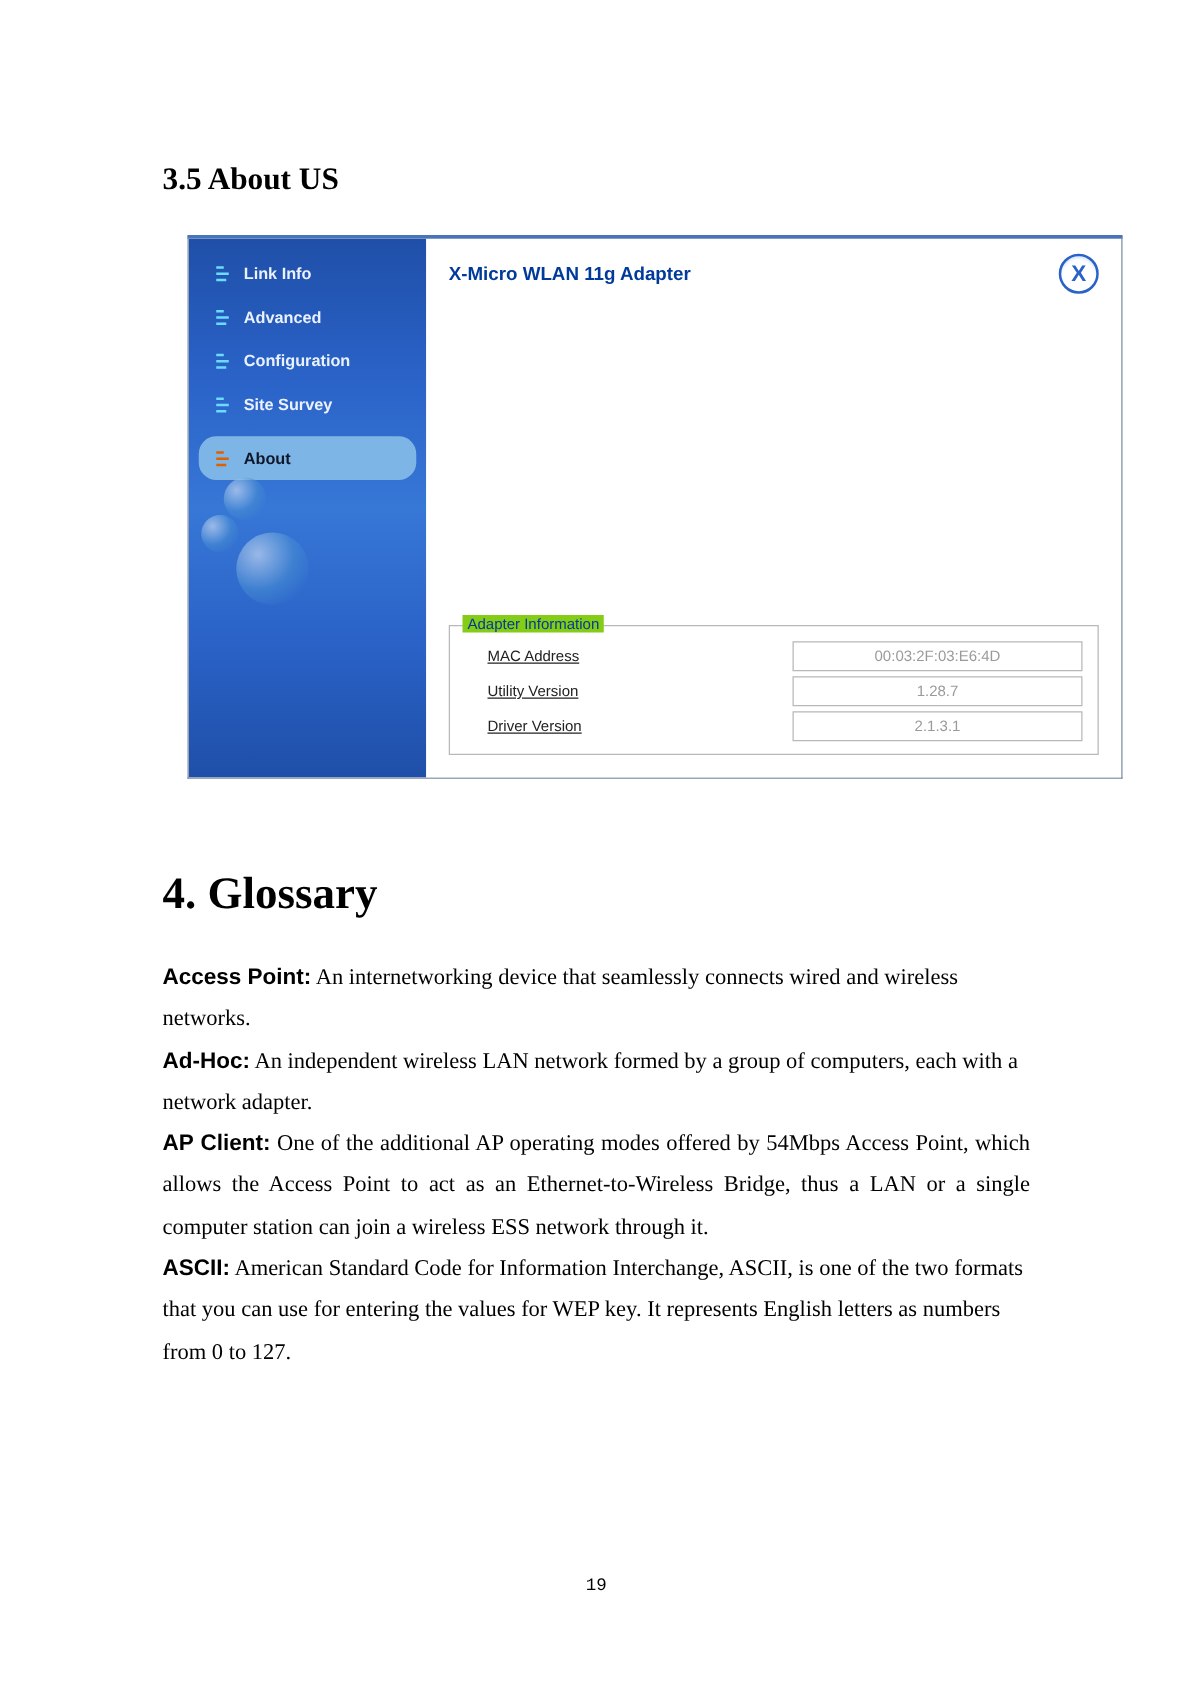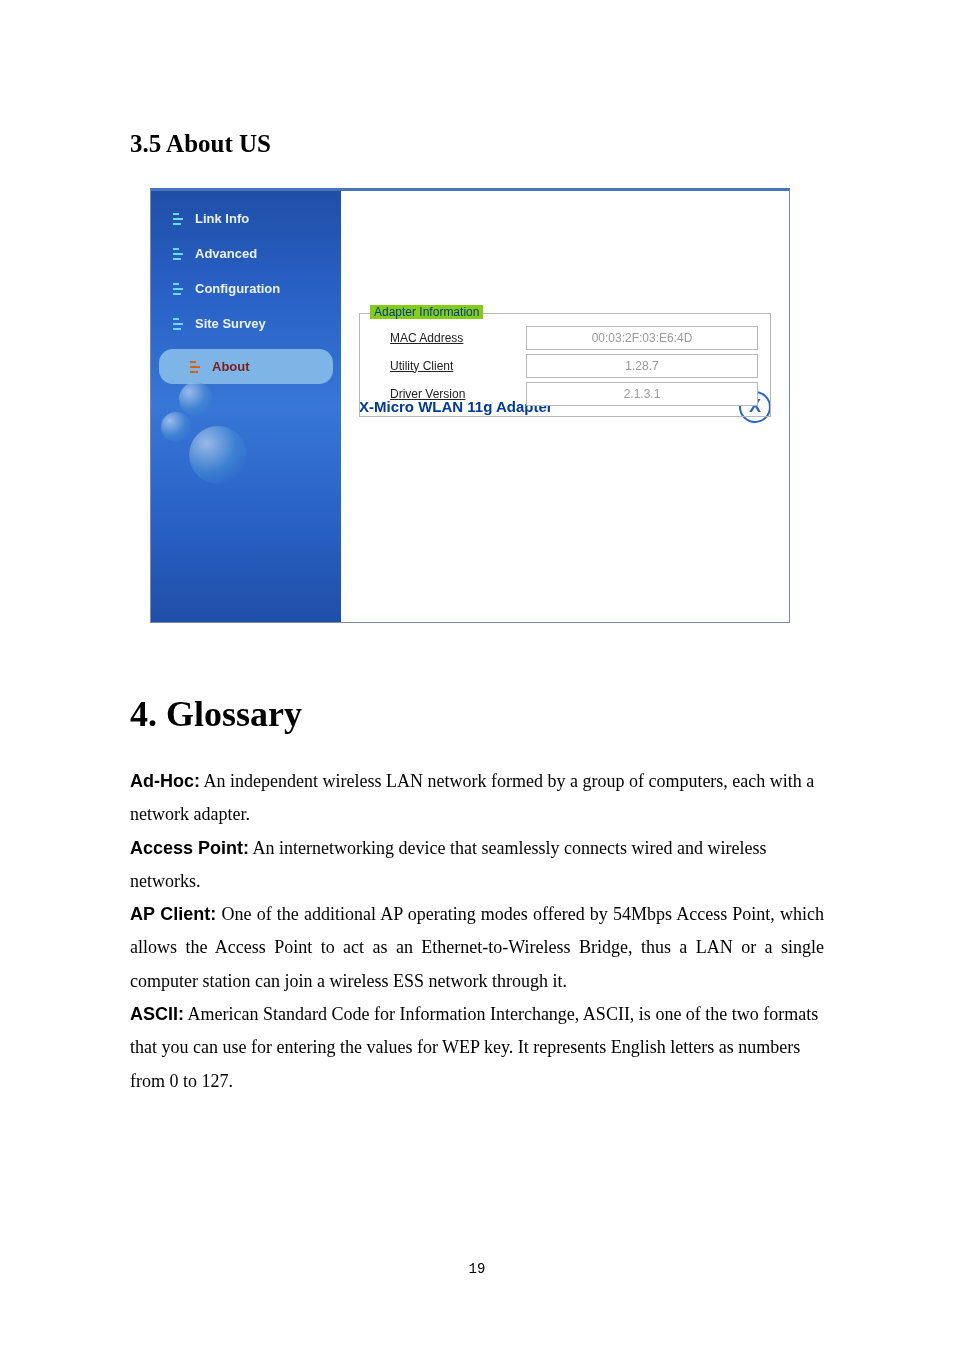--- a/index.html
+++ b/index.html
@@ -50,32 +50,31 @@
     position: absolute;
     bottom: 74px;
     left: 0;
     width: 100%;
     text-align: center;
     font-size: 14px;
     font-family: Liberation Mono, monospace;
   }
   
   .app-window {
-    width: 640px;
+    width: 748px;
     height: 435px;
     margin: 0 0 0 20px;
     box-sizing: border-box;
     border: 1px solid #7a8aa0;
     border-top-width: 3px;
     border-top-color: #4a74b8;
     display: flex;
     background: #fff;
     overflow: hidden;
     font-family: Arial, Helvetica, sans-serif;
-    align-items: center;
   }
   .sidebar {
     width: 190px;
     height: 100%;
     background: linear-gradient(180deg, #1f4fa8 0%, #2a62c7 25%, #3777d6 50%, #2a62c7 75%, #1f4fa8 100%);
     padding: 10px 0 0 0;
     box-sizing: border-box;
     position: relative;
   }
   .side-item {
@@ -83,24 +82,24 @@
     align-items: center;
     gap: 8px;
     padding: 10px 14px 10px 22px;
     color: #eaf1ff;
     font-size: 13px;
     font-weight: bold;
     cursor: pointer;
   }
   .side-item.active {
     background: #7db6e6;
-    color: #7f1d1d;
+    color: #0f172a;
     border-radius: 14px;
     margin: 8px 8px 0 8px;
-    padding-left: 31px;
+    padding-left: 14px;
   }
   .side-icon {
     width: 14px;
     height: 12px;
     display: inline-flex;
     flex-direction: column;
     justify-content: space-between;
   }
   .side-icon span {
     height: 2px;
@@ -261,34 +260,34 @@
         </div>
       </div>
 
       <div class="fieldset">
         <div class="legend">Adapter Information</div>
         <div class="info-row">
           <span class="info-label">MAC Address</span>
           <span class="info-box">00:03:2F:03:E6:4D</span>
         </div>
         <div class="info-row">
-          <span class="info-label">Utility Client</span>
+          <span class="info-label">Utility Version</span>
           <span class="info-box">1.28.7</span>
         </div>
         <div class="info-row">
           <span class="info-label">Driver Version</span>
           <span class="info-box">2.1.3.1</span>
         </div>
       </div>
     </div>
   </div>
 
   <h1 class="section-h1" style="margin-top:70px">4. Glossary</h1>
 
   <div class="glossary" id="glossary-container">
+      <p style="margin: 0px;"><span class="term">Access Point:</span><span> An internetworking device that seamlessly connects wired and wireless networks.</span></p>
       <p style="margin: 0px;"><span class="term">Ad-Hoc:</span><span> An independent wireless LAN network formed by a group of computers, each with a network adapter.</span></p>
-      <p style="margin: 0px;"><span class="term">Access Point:</span><span> An internetworking device that seamlessly connects wired and wireless networks.</span></p>
       <p class="entry-justify" style="margin: 0px;"><span class="term">AP Client:</span><span> One of the additional AP operating modes offered by 54Mbps Access Point, which allows the Access Point to act as an Ethernet-to-Wireless Bridge, thus a LAN or a single computer station can join a wireless ESS network through it.</span></p>
       <p style="margin: 0px;"><span class="term">ASCII:</span><span> American Standard Code for Information Interchange, ASCII, is one of the two formats that you can use for entering the values for WEP key. It represents English letters as numbers from 0 to 127.</span></p>
     </div>
 
   <div class="pagenum">19</div>
 </div>
 
 </body></html>

